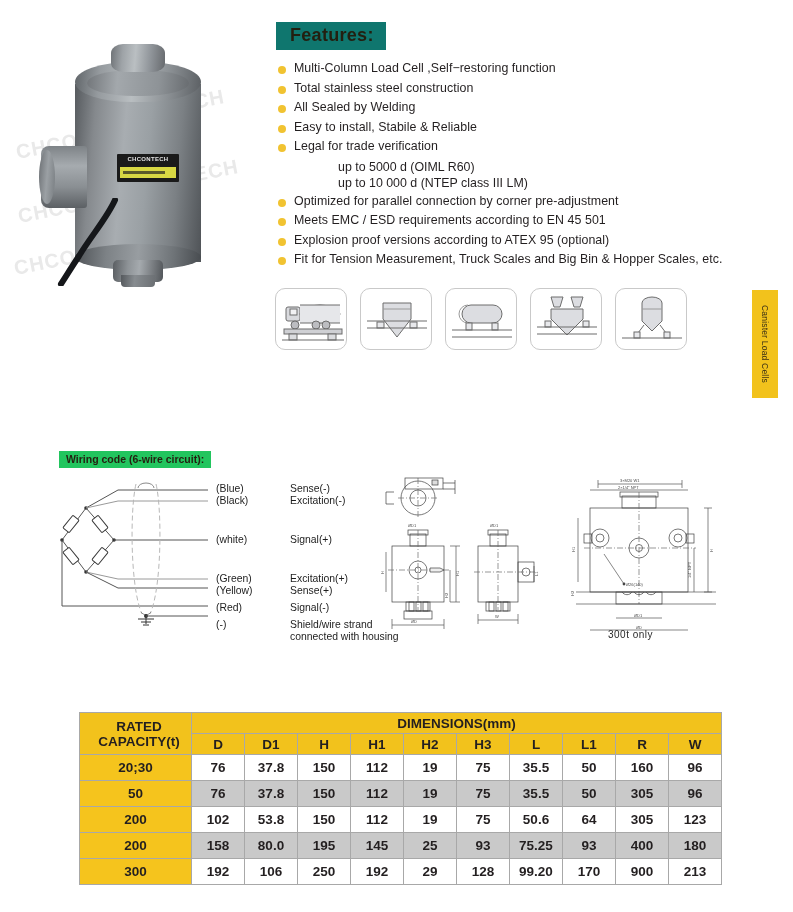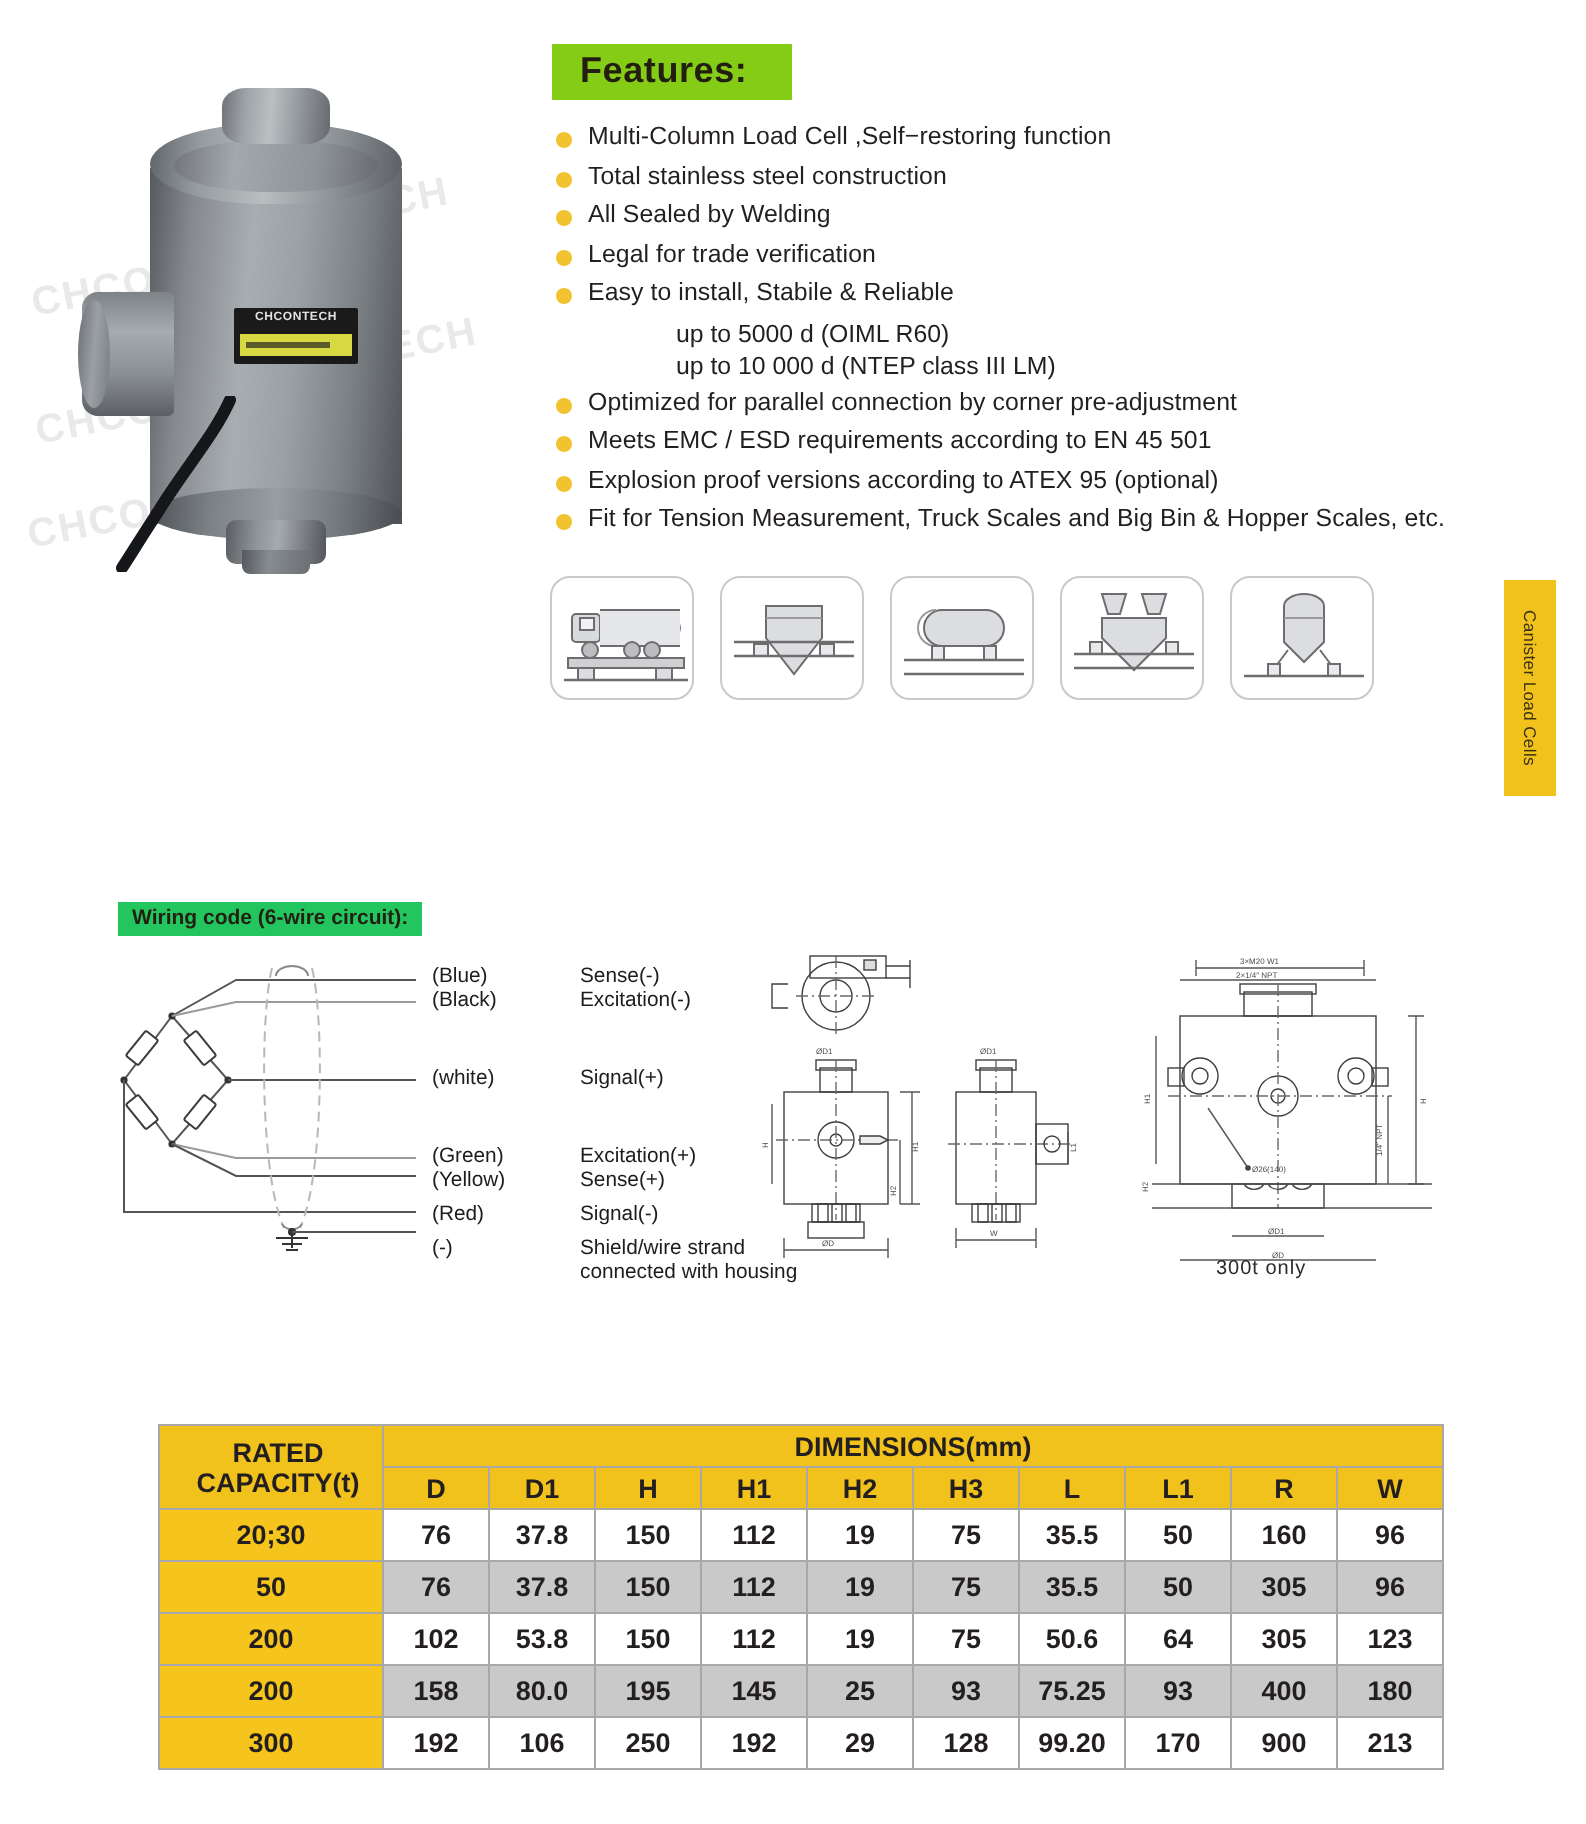--- a/index.html
+++ b/index.html
@@ -60,22 +60,22 @@
       background: #1a1a1a; border-radius: 1px; overflow: hidden; }
   .cell-label-top { position: absolute; left: 0; top: 2px; width: 62px; text-align: center;
       font-size: 6px; font-weight: bold; color: #e2e2e2; letter-spacing: .3px; }
   .cell-label-strip { position: absolute; left: 3px; top: 13px; width: 56px; height: 11px;
       background: #d8d843; }
   .cell-label-strip::after { content: ""; position: absolute; left: 3px; top: 4px;
       width: 42px; height: 3px; background: #5b5b2a; }
 
   
   .features { position: absolute; left: 276px; top: 22px; width: 500px; }
-  .features-title { display: inline-block; background: #84cc16; color: #231f10;
-      font-size: 18px; font-weight: bold; padding: 3px 22px 4px 14px; letter-spacing: .3px; }
+  .features-title { display: inline-block; background: #0f766e; color: #231f10;
+      font-size: 18px; font-weight: bold; padding: 3px 12px 4px 14px; letter-spacing: .3px; }
   .feature-list { margin-top: 11px; }
   .feature-row { display: flex; align-items: flex-start; margin-bottom: 4.5px; }
   .bullet { width: 8px; height: 8px; border-radius: 50%; background: #f1c331;
       margin: 5px 8px 0 2px; flex: 0 0 auto; }
   .feature-text { font-size: 12.4px; line-height: 15px; color: #231f20; letter-spacing: .05px; }
   .sub-line { font-size: 12.4px; line-height: 16px; color: #231f20; margin-left: 62px; }
 
   
   .app-icons { position: absolute; left: 275px; top: 288px; display: flex; gap: 13px; }
   .app-icon { width: 72px; height: 62px; border: 1px solid #c9c9c9; border-radius: 10px;
@@ -160,25 +160,25 @@
       <div class="feature-row">
         <div class="bullet"></div>
         <div class="feature-text">Total stainless steel construction</div>
       </div>
       <div class="feature-row">
         <div class="bullet"></div>
         <div class="feature-text">All Sealed by Welding</div>
       </div>
       <div class="feature-row">
         <div class="bullet"></div>
+        <div class="feature-text">Easy to install, Stabile &amp; Reliable</div>
+      </div>
+      <div class="feature-row">
+        <div class="bullet"></div>
         <div class="feature-text">Legal for trade verification</div>
-      </div>
-      <div class="feature-row">
-        <div class="bullet"></div>
-        <div class="feature-text">Easy to install, Stabile &amp; Reliable</div>
       </div>
       <div class="sub-line">up to 5000 d (OIML R60)</div>
       <div class="sub-line">up to 10 000 d (NTEP class III LM)</div>
       <div class="feature-row" style="margin-top:3px">
         <div class="bullet"></div>
         <div class="feature-text">Optimized for parallel connection by corner pre-adjustment</div>
       </div>
       <div class="feature-row">
         <div class="bullet"></div>
         <div class="feature-text">Meets EMC / ESD requirements according to EN 45 501</div>

